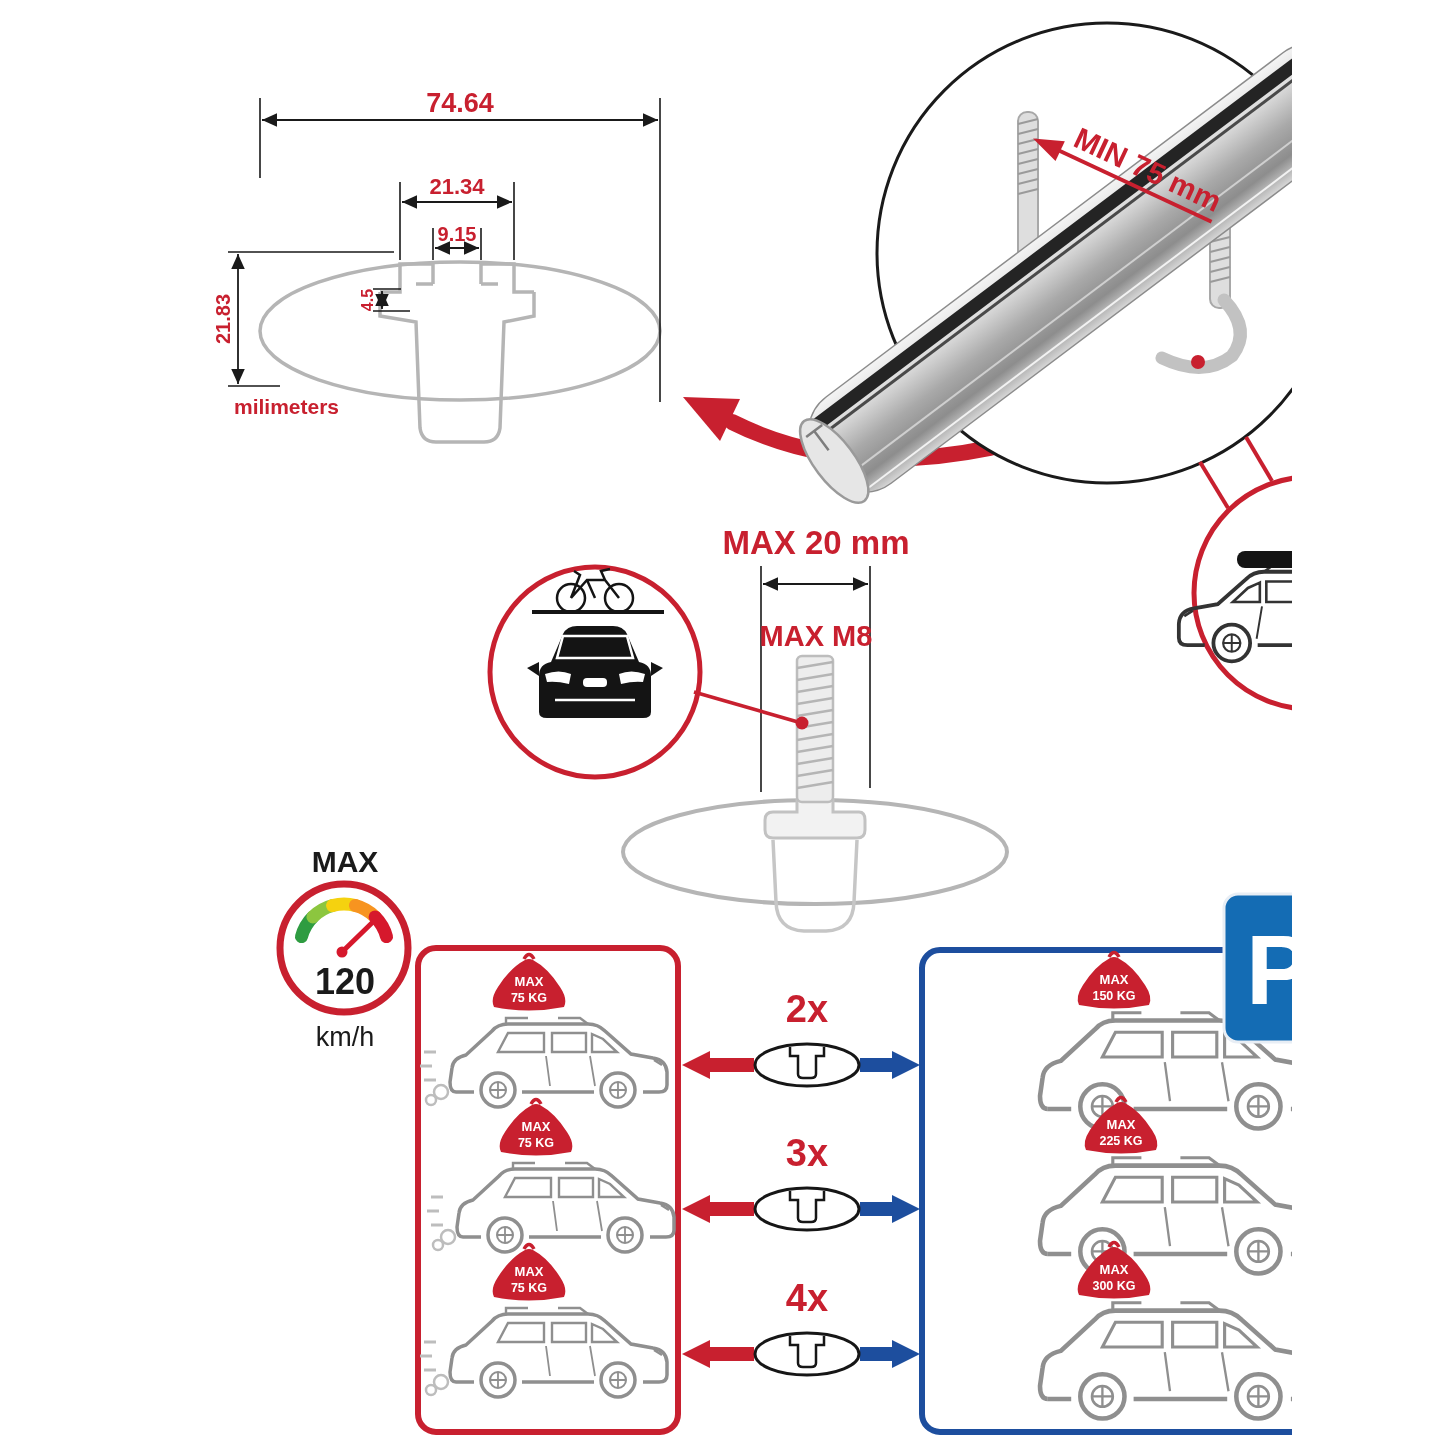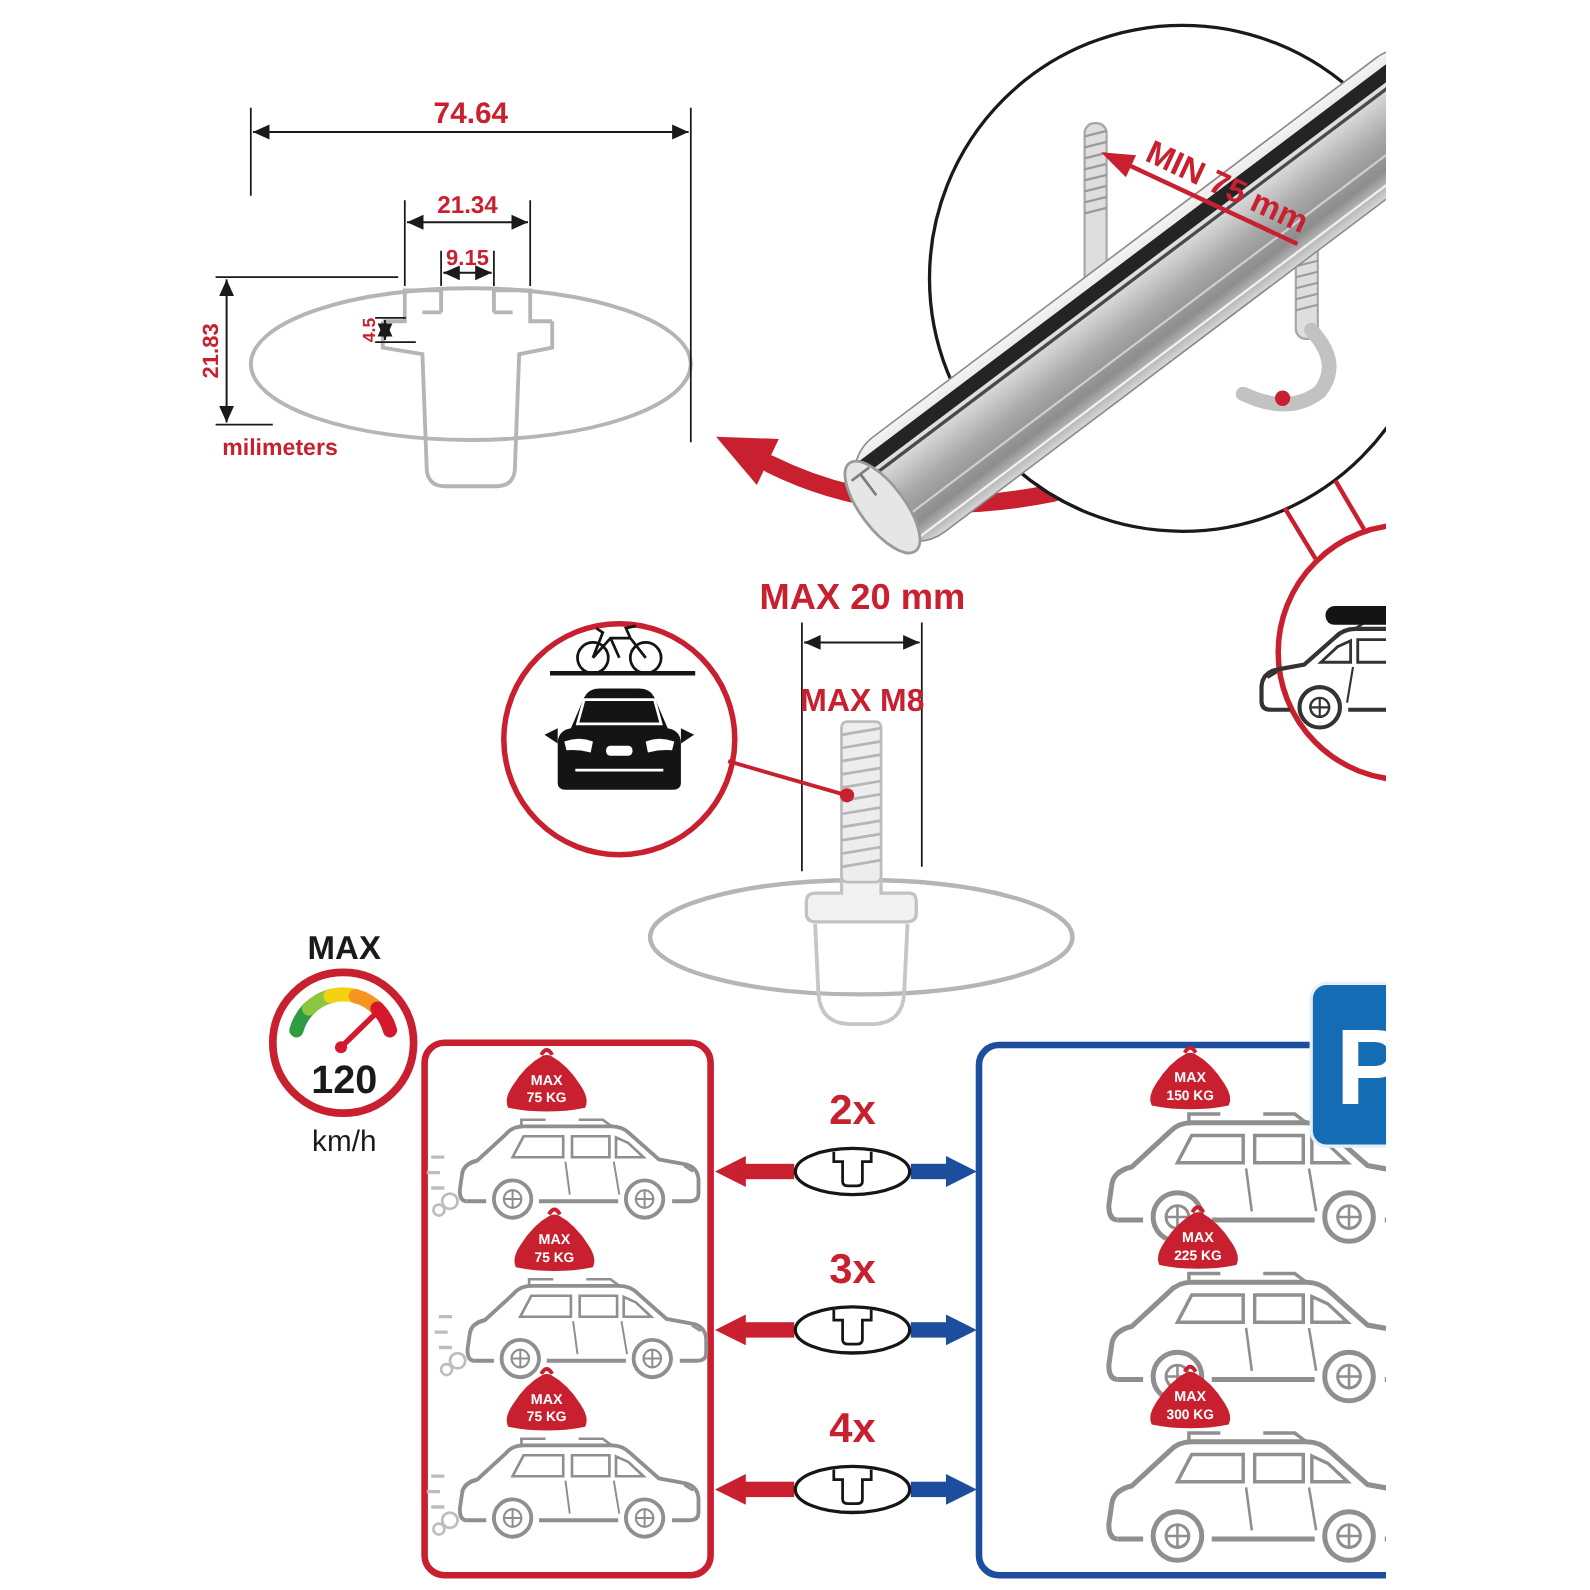--- a/index.html
+++ b/index.html
@@ -1,17 +1,17 @@
 <!DOCTYPE html>
 <html><head>
 <meta charset="utf-8">
 <style>
   html,body{margin:0;padding:0;background:#ffffff;}
   .canvas{position:relative;width:1260px;height:1445px;background:#fff;overflow:hidden;
-          font-family:"Liberation Sans",sans-serif;}
+          font-family:"Liberation Sans",sans-serif;margin-left:32px;}
   svg{display:block;position:absolute;inset:0;}
   text{font-family:"Liberation Sans",sans-serif;}
   .red-t{fill:#c8202f;font-weight:bold;}
   .blk-t{fill:#1a1a1a;font-weight:bold;}
   .wht-t{fill:#ffffff;font-weight:bold;}
   .dim{stroke:#1a1a1a;stroke-width:1.8;fill:none;}
   .ext{stroke:#1a1a1a;stroke-width:1.6;fill:none;}
   .gray-ln{stroke:#b5b5b5;fill:none;}
 </style>
 </head>

